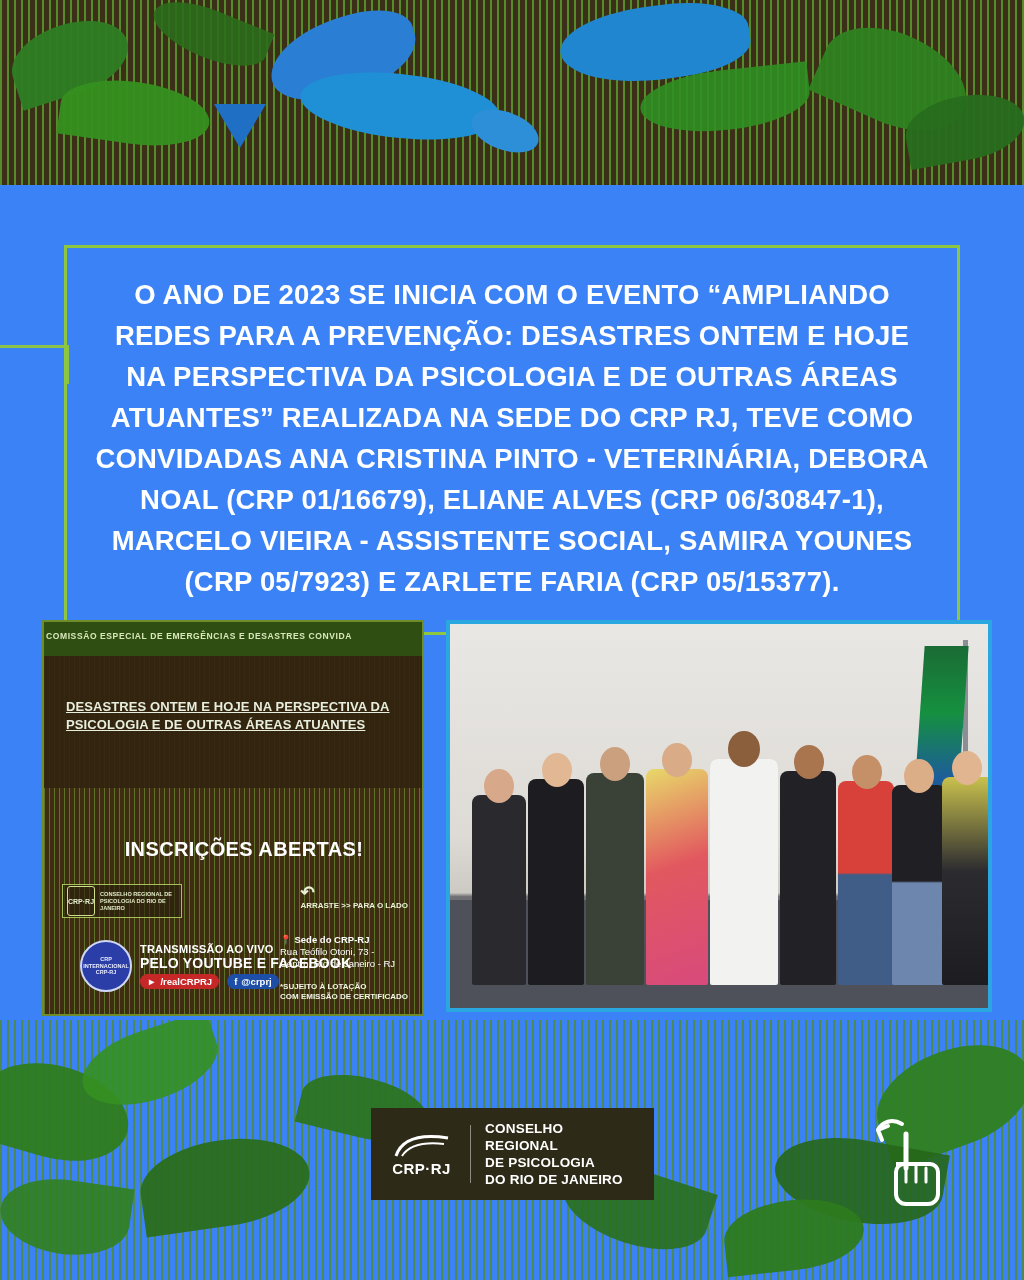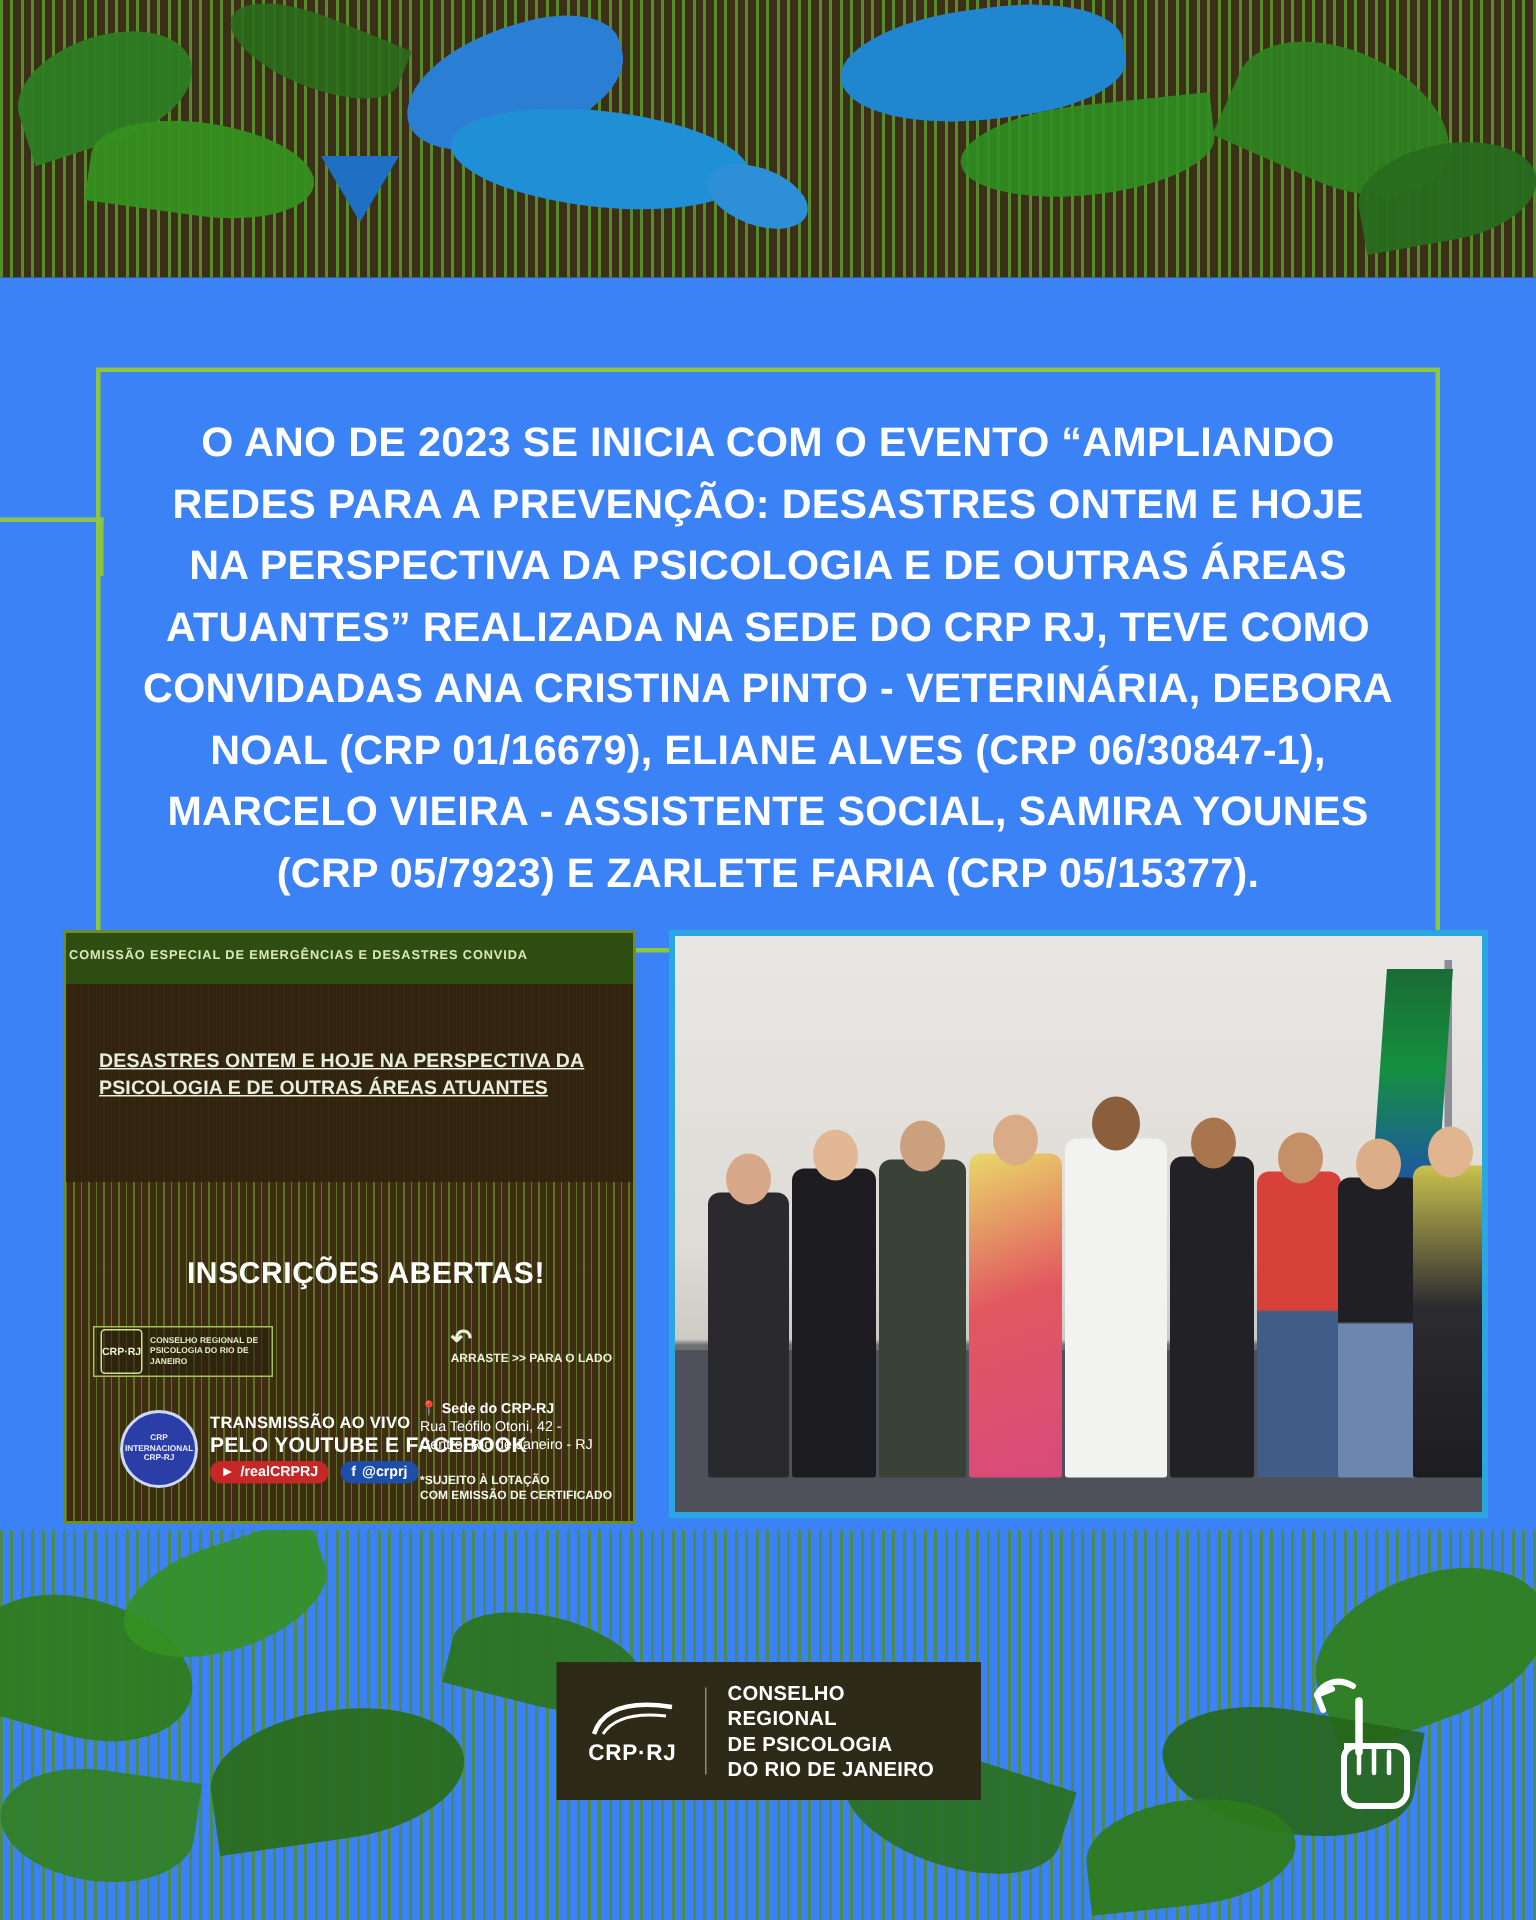--- a/index.html
+++ b/index.html
@@ -196,21 +196,21 @@
           <span>f</span>
           <span>@crprj</span>
         </span>
       </div>
 
       <div class="flyer-place">
         <div class="hd">
           <span>📍</span>
           <span>Sede do CRP-RJ</span>
         </div>
-        <div>Rua Teófilo Otoni, 42 -</div>
+        <div>Rua Teófilo Otoni, 73 -</div>
         <div>Centro, Rio de Janeiro - RJ</div>
       </div>
 
       <div class="flyer-note">
         <div>*SUJEITO À LOTAÇÃO</div>
         <div>COM EMISSÃO DE CERTIFICADO</div>
       </div>
     </div>
 
     <div class="photo" title="">

